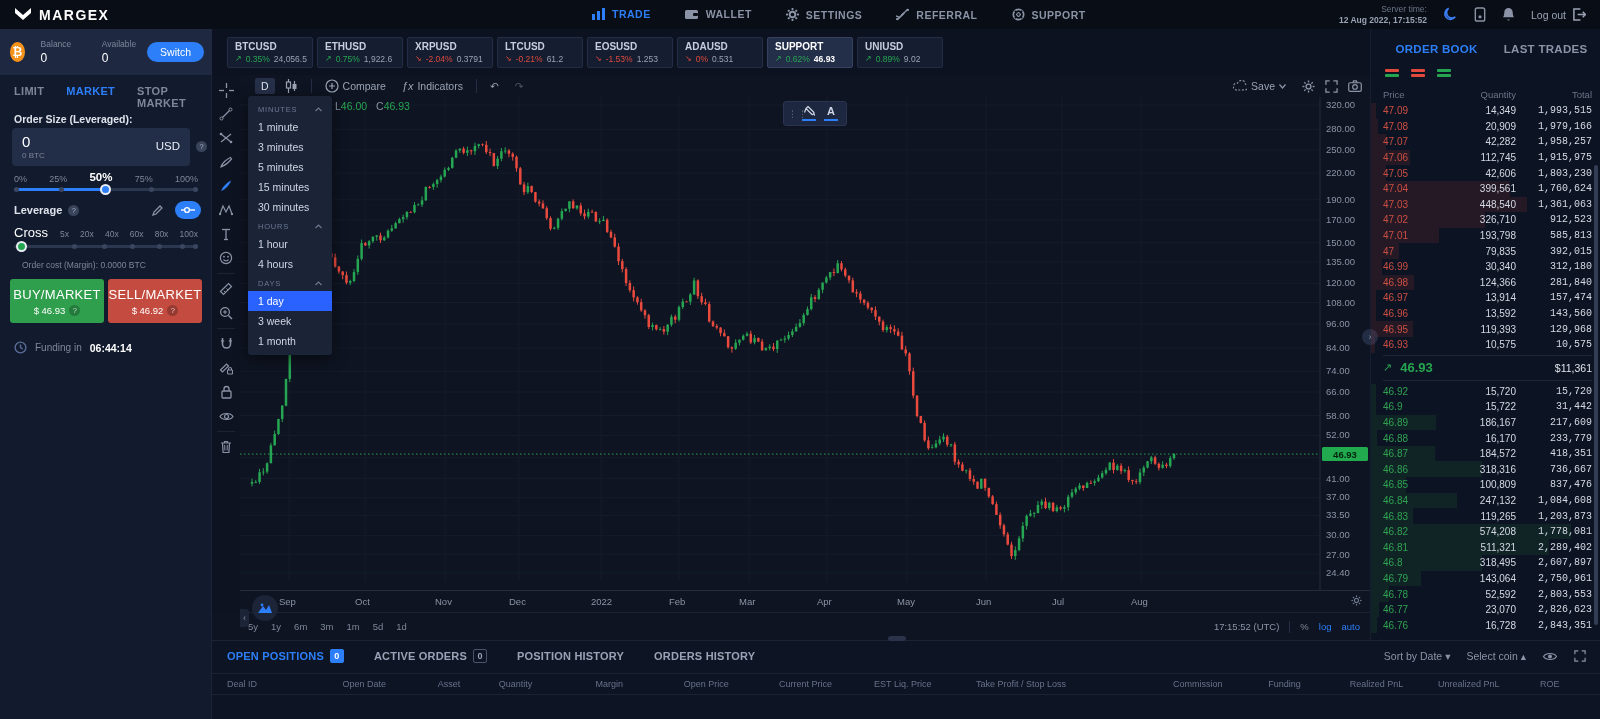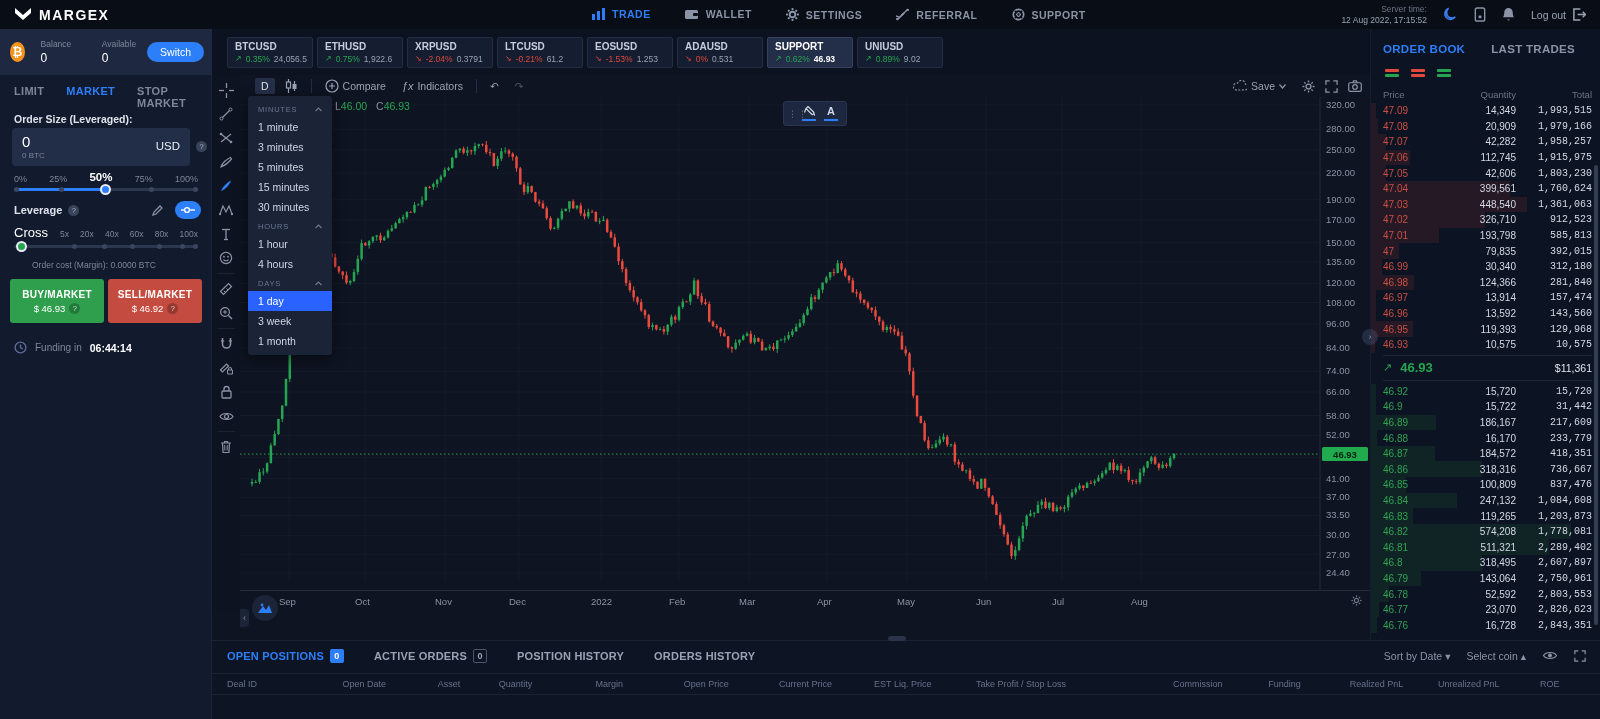--- a/index.html
+++ b/index.html
@@ -10,21 +10,21 @@
   .topbar { position:absolute; left:0; top:0; width:1600px; height:29px; background:#090d15;
             display:flex; align-items:center; z-index:60; }
   .brand { display:flex; align-items:center; gap:7px; padding-left:14px; width:212px; }
   .brand-name { color:#fff; font-weight:bold; font-size:14px; letter-spacing:1.5px; }
   .nav { display:flex; align-items:flex-start; gap:34px; margin-left:380px; }
   .nav-item { display:flex; align-items:center; gap:7px; font-size:10.5px; font-weight:bold;
               letter-spacing:.5px; color:#8b93a6; cursor:pointer; }
   .nav-item.active { color:#2d7ff9; }
   .top-right { margin-left:auto; display:flex; align-items:center; gap:16px; padding-right:14px; }
   .server-time { text-align:right; font-size:8.5px; color:#6b7488; line-height:1.25; }
-  .server-time b { color:#9aa3b5; font-weight:normal; }
+  .server-time b { color:#9aa3b5; font-weight:bold; }
   .logout { display:flex; align-items:center; gap:6px; font-size:10.5px; color:#9aa3b5; cursor:pointer; }
 
   
   .sidebar { position:absolute; left:0; top:29px; width:212px; bottom:0; background:#121a2d;
              border-right:1px solid #1b2335; z-index:40; }
   .balance-strip { position:absolute; left:0; top:0; width:212px; height:46px; background:#1e2840;
                    display:flex; align-items:center; padding:0 8px 0 10px; }
   .btc-badge { width:20px; height:20px; border-radius:50%; background:#f7931a; color:#fff;
                font-size:12px; font-weight:bold; display:flex; align-items:center; justify-content:center; }
   .bal-col { margin-left:16px; width:62px; }
@@ -56,24 +56,24 @@
   .lev-label { font-size:11px; font-weight:bold; color:#dfe3ec; margin-right:6px; }
   .lev-btns { margin-left:auto; display:flex; gap:4px; }
   .icon-btn { width:26px; height:18px; border-radius:10px; display:flex; align-items:center;
               justify-content:center; cursor:pointer; }
   .icon-btn.plain { background:transparent; }
   .icon-btn.active { background:#2d7ff9; }
   .cross-row { position:absolute; top:196px; left:14px; width:184px; display:flex; align-items:baseline; }
   .cross-label { font-size:13px; color:#fff; margin-right:12px; }
   .lev-marks { display:flex; flex:1; justify-content:space-between; }
   .lev-marks span { font-size:8.5px; color:#7e8799; }
-  .cost-label { position:absolute; top:231px; left:32px; font-size:8.5px; color:#7e8799; }
+  .cost-label { position:absolute; top:231px; left:22px; font-size:8.5px; color:#7e8799; }
   .trade-btn { position:absolute; top:250px; width:94px; height:44px; border:none; border-radius:3px;
                color:#fff; cursor:pointer; font-family:inherit; }
-  .trade-btn .t1 { font-size:10px; font-weight:bold; letter-spacing:.3px; }
+  .trade-btn .t1 { font-size:13px; font-weight:normal; letter-spacing:.3px; }
   .trade-btn .t2 { font-size:9.5px; margin-top:3px; display:flex; align-items:center; justify-content:center; gap:4px; }
   .buy  { left:10px; background:#2f9e4d; }
   .sell { left:108px; background:#c44b3f; }
   .funding-row { position:absolute; top:312px; left:14px; display:flex; align-items:center; gap:8px; }
   .funding-row .f1 { font-size:10px; color:#7e8799; }
   .funding-row .f2 { font-size:10.5px; color:#fff; font-weight:bold; }
 
   
   .main { position:absolute; left:212px; top:29px; width:1158px; bottom:0; background:#0e1421; }
   .tickerbar { position:absolute; left:0; top:0; width:100%; height:46px; background:#0c1220;
@@ -144,21 +144,21 @@
   .rb-left span { font-size:9.5px; color:#7e8799; cursor:pointer; }
   .rb-right { margin-left:auto; display:flex; align-items:center; gap:10px; }
   .rb-clock { font-size:9.5px; color:#8b93a6; cursor:pointer; }
   .rb-sep { width:1px; height:12px; background:#242d44; }
   .rb-scale { font-size:9.5px; color:#7e8799; cursor:pointer; }
   .rb-scale.blue { color:#2d7ff9; }
 
   
   .obpanel { position:absolute; left:1370px; top:29px; width:230px; height:611px; background:#0c1322;
              border-left:1px solid #151d30; z-index:40; }
-  .ob-tabs { display:flex; gap:26px; padding:14px 0 0 12px; }
+  .ob-tabs { display:flex; gap:26px; padding:14px 0 0 12px;justify-content:center; }
   .ob-tab { font-size:11.5px; font-weight:bold; letter-spacing:.3px; color:#8b93a6; cursor:pointer; }
   .ob-tab.active { color:#2d7ff9; }
   .ob-modes { display:flex; gap:8px; padding:12px 0 0 12px; }
   .ob-mode { display:flex; flex-direction:column; gap:2px; cursor:pointer; padding:2px; }
   .ob-mode i { display:block; width:14px; height:3px; border-radius:1px; }
   .ob-head { display:flex; padding:10px 8px 2px 12px; font-size:9.5px; color:#6b7488; }
   .ob-head .c1 { flex:0 0 56px; } .ob-head .c2 { flex:1; text-align:right; }
   .ob-head .c3 { flex:0 0 76px; text-align:right; }
   .ob-rows { padding:1px 8px 0 12px; }
   .ob-row { position:relative; display:flex; align-items:center; height:15.6px; font-size:10px; cursor:pointer; }
@@ -185,21 +185,21 @@
   .bp-handle { position:absolute; top:-5px; left:676px; width:18px; height:5px; background:#2a3349;
                border-radius:3px; cursor:ns-resize; }
   .bp-tabs { display:flex; align-items:center; gap:30px; padding:8px 0 0 15px; }
   .bp-tab { display:flex; align-items:center; gap:6px; font-size:11px; font-weight:bold;
             letter-spacing:.2px; color:#9aa3b5; cursor:pointer; }
   .bp-tab.active { color:#2d7ff9; }
   .badge-filled { background:#2d7ff9; color:#fff; font-size:9px; width:14px; height:14px;
                   border-radius:2px; display:flex; align-items:center; justify-content:center; }
   .badge-outline { border:1px solid #4a5468; color:#9aa3b5; font-size:9px; width:14px; height:14px;
                    border-radius:2px; display:flex; align-items:center; justify-content:center; }
-  .bp-right { margin-left:auto; display:flex; align-items:flex-start; gap:16px; padding-right:14px; }
+  .bp-right { margin-left:auto; display:flex; align-items:center; gap:16px; padding-right:14px; }
   .bp-ctl { font-size:10.5px; color:#8b93a6; cursor:pointer; }
   .bp-cols { display:flex; margin-top:10px; padding:5px 14px 5px 15px; border-top:1px solid #1b2333;
              border-bottom:1px solid #1b2333; }
   .bp-col { font-size:9px; color:#67718a; }
 
   svg { display:block; }
 </style>
 </head>
 <body>
 
@@ -1286,20 +1286,38 @@
       <span style="left: 351px;">2022</span>
       <span style="left: 429px;">Feb</span>
       <span style="left: 499px;">Mar</span>
       <span style="left: 577px;">Apr</span>
       <span style="left: 657px;">May</span>
       <span style="left: 736px;">Jun</span>
       <span style="left: 812px;">Jul</span>
       <span style="left: 891px;">Aug</span>
     </div>
 
+  <div class="rangebar">
+    <div class="rb-left" id="range-buttons">
+        <span>5y</span>
+        <span>1y</span>
+        <span>6m</span>
+        <span>3m</span>
+        <span>1m</span>
+        <span>5d</span>
+        <span>1d</span>
+      </div>
+    <div class="rb-right">
+      <span class="rb-clock">17:15:52 (UTC)</span>
+      <div class="rb-sep"></div>
+      <span class="rb-scale" id="scale-pct">%</span>
+      <span class="rb-scale blue" id="scale-log">log</span>
+      <span class="rb-scale blue" id="scale-auto">auto</span>
+    </div>
+  </div>
 </div>
 
 <div class="obpanel">
   <div class="ob-expand">›</div>
   <div class="ob-tabs">
     <span class="ob-tab active">ORDER BOOK</span>
     <span class="ob-tab">LAST TRADES</span>
   </div>
   <div class="ob-modes">
     <div class="ob-mode">

